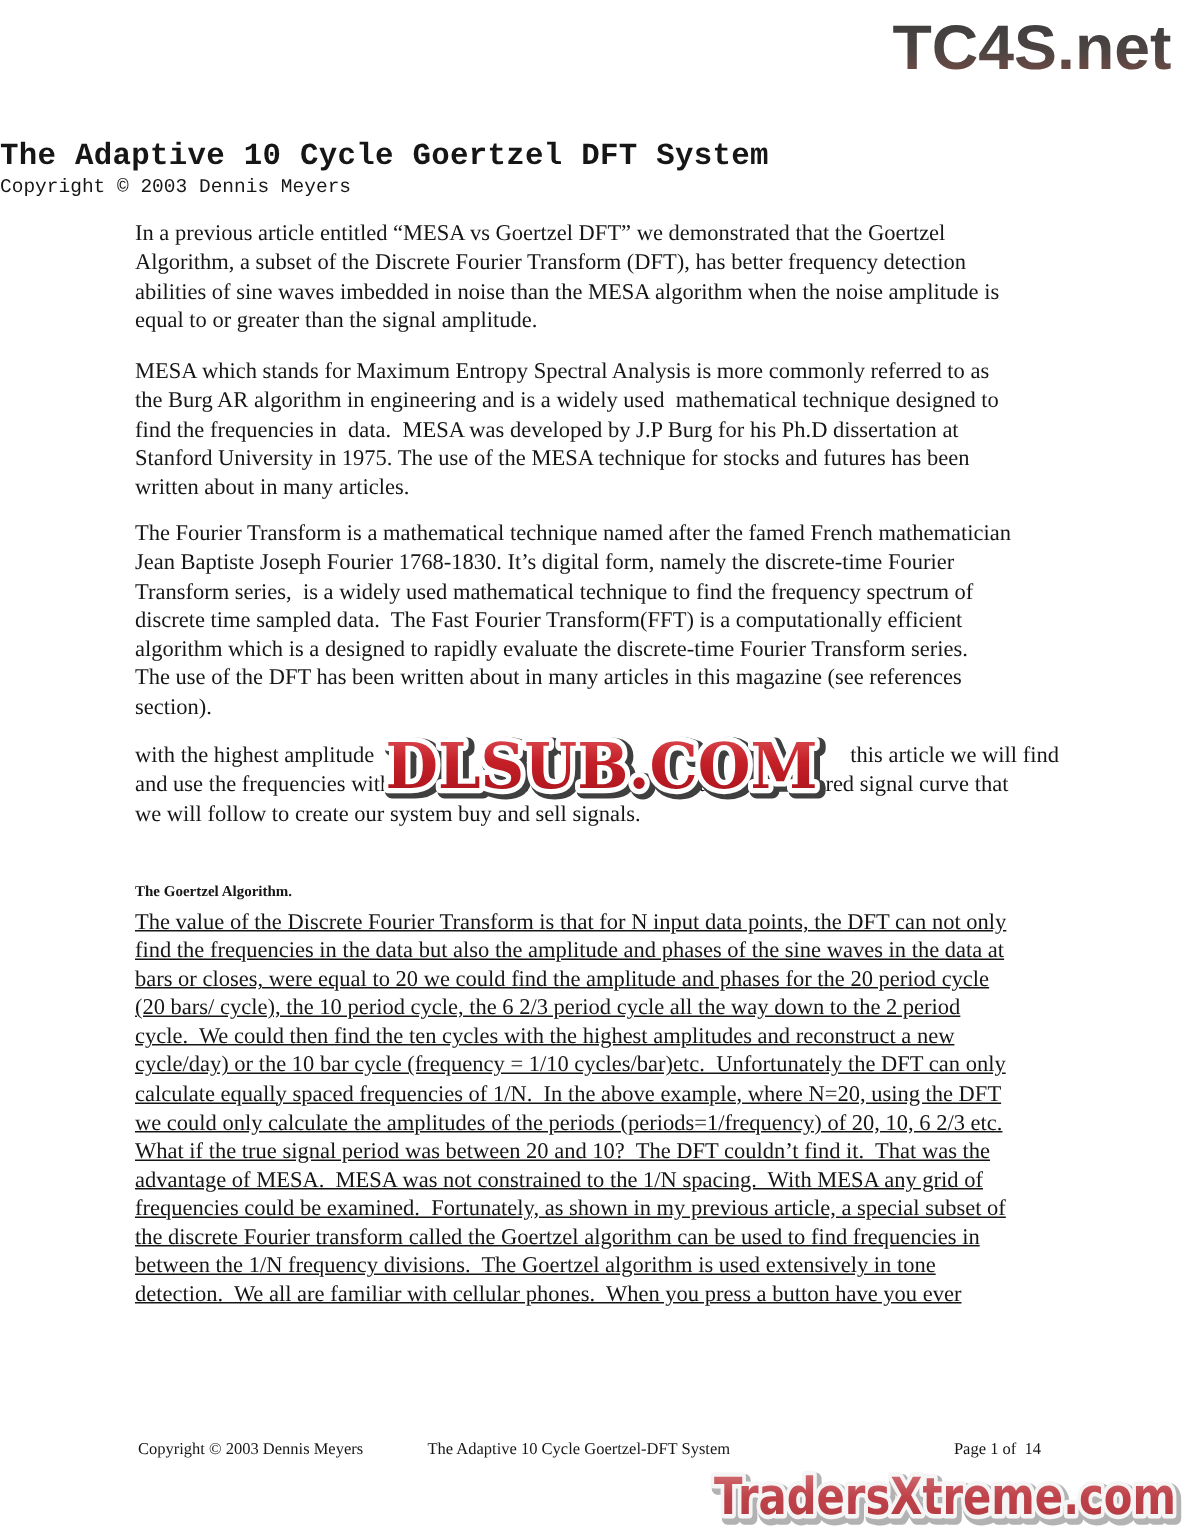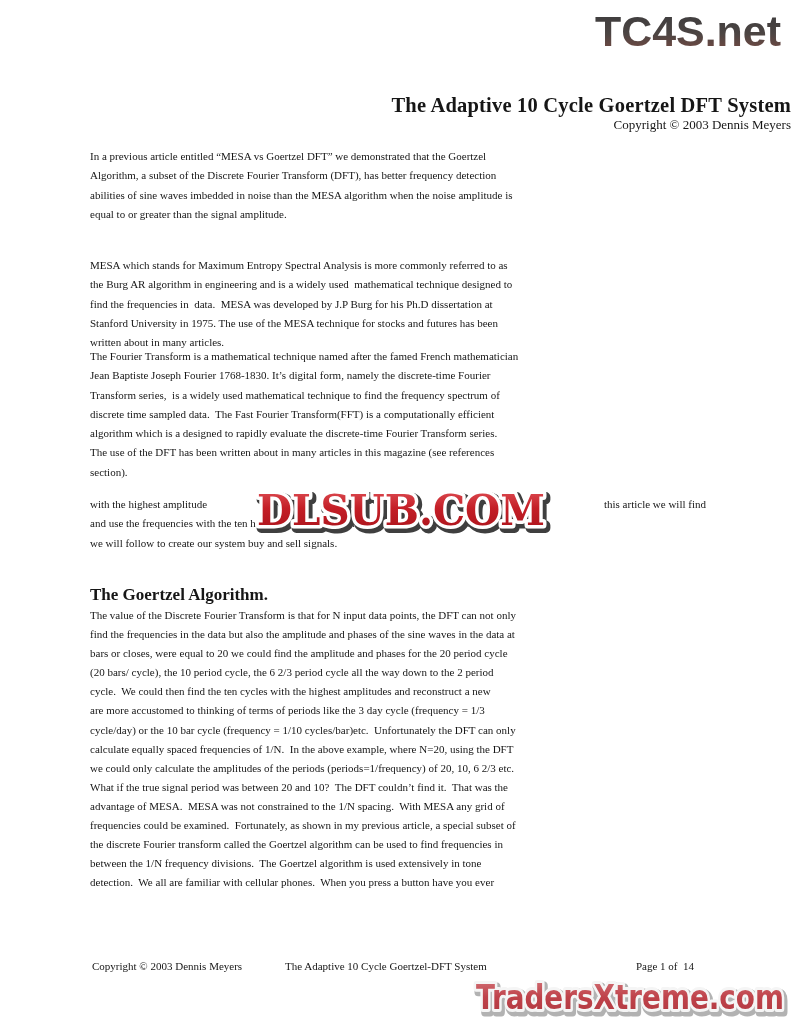--- a/index.html
+++ b/index.html
@@ -6,27 +6,27 @@
   html,body { background:#ffffff; }
   .page {
     position:relative;
     width:791px; height:1024px;
     background:#ffffff;
     overflow:hidden;
     font-family:"Liberation Serif", serif;
     color:#161616;
   }
   .content-abs { position:absolute; left:90px; width:616px; }
-  .title-block { position:absolute; left:0; right:0; top:94px; text-align:right; }
+  .title-block { position:absolute; left:0; right:0; top:94px; text-align:left;font-family:Liberation Mono, monospace; }
   .title-block h1 { font-size:20.5px; font-weight:bold; line-height:22px; letter-spacing:0.2px; }
   .byline { font-size:13px; line-height:15px; margin-top:1px; }
-  .para .line { white-space:pre; font-size:11px; line-height:19.3px; }
+  .para .line { white-space:pre; font-size:15px; line-height:19.3px; }
   .para .line.split { display:flex; justify-content:space-between; }
-  .section-heading { font-size:17px; font-weight:bold; line-height:20px; }
-  .para5 .line { line-height:19.1px; }
+  .section-heading { font-size:10px; font-weight:bold; line-height:20px; }
+  .para5 .line { line-height:19.1px;text-decoration:underline; }
   .footer { position:absolute; left:90px; top:960px; width:616px; height:16px; font-size:11px; }
   .footer .f-left { position:absolute; left:2px; top:0; white-space:pre; }
   .footer .f-center { position:absolute; left:195px; top:0; font-weight:normal; white-space:pre; }
   .footer .f-right { position:absolute; right:12px; top:0; white-space:pre; }
   .logo-svg { position:absolute; }
   #tc4s-svg { left:588px; top:2px; }
   #dlsub-svg { left:245px; top:476px; }
   #txtreme-svg { left:466px; top:972px; }
 </style>
 </head>
@@ -50,21 +50,21 @@
     <div class="byline">Copyright © 2003 Dennis Meyers</div>
   </div>
 
   <div class="content-abs para" style="top:147px">
       <div class="line">In a previous article entitled “MESA vs Goertzel DFT” we demonstrated that the Goertzel</div>
       <div class="line">Algorithm, a subset of the Discrete Fourier Transform (DFT), has better frequency detection</div>
       <div class="line">abilities of sine waves imbedded in noise than the MESA algorithm when the noise amplitude is</div>
       <div class="line">equal to or greater than the signal amplitude.</div>
     </div>
 
-  <div class="content-abs para" style="top:256px">
+  <div class="content-abs para" style="top:239px">
       <div class="line">MESA which stands for Maximum Entropy Spectral Analysis is more commonly referred to as</div>
       <div class="line">the Burg AR algorithm in engineering and is a widely used  mathematical technique designed to</div>
       <div class="line">find the frequencies in  data.  MESA was developed by J.P Burg for his Ph.D dissertation at</div>
       <div class="line">Stanford University in 1975. The use of the MESA technique for stocks and futures has been</div>
       <div class="line">written about in many articles.</div>
     </div>
 
   <div class="content-abs para" style="top:347px">
       <div class="line">The Fourier Transform is a mathematical technique named after the famed French mathematician</div>
       <div class="line">Jean Baptiste Joseph Fourier 1768-1830. It’s digital form, namely the discrete-time Fourier</div>
@@ -82,21 +82,20 @@
     </div>
 
   <div class="content-abs section-heading" style="top:585px">The Goertzel Algorithm.</div>
 
   <div class="content-abs para para5" style="top:606px">
       <div class="line">The value of the Discrete Fourier Transform is that for N input data points, the DFT can not only</div>
       <div class="line">find the frequencies in the data but also the amplitude and phases of the sine waves in the data at</div>
       <div class="line">bars or closes, were equal to 20 we could find the amplitude and phases for the 20 period cycle</div>
       <div class="line">(20 bars/ cycle), the 10 period cycle, the 6 2/3 period cycle all the way down to the 2 period</div>
       <div class="line">cycle.  We could then find the ten cycles with the highest amplitudes and reconstruct a new</div>
-      <div class="line">are more accustomed to thinking of terms of periods like the 3 day cycle (frequency = 1/3</div>
       <div class="line">cycle/day) or the 10 bar cycle (frequency = 1/10 cycles/bar)etc.  Unfortunately the DFT can only</div>
       <div class="line">calculate equally spaced frequencies of 1/N.  In the above example, where N=20, using the DFT</div>
       <div class="line">we could only calculate the amplitudes of the periods (periods=1/frequency) of 20, 10, 6 2/3 etc.</div>
       <div class="line">What if the true signal period was between 20 and 10?  The DFT couldn’t find it.  That was the</div>
       <div class="line">advantage of MESA.  MESA was not constrained to the 1/N spacing.  With MESA any grid of</div>
       <div class="line">frequencies could be examined.  Fortunately, as shown in my previous article, a special subset of</div>
       <div class="line">the discrete Fourier transform called the Goertzel algorithm can be used to find frequencies in</div>
       <div class="line">between the 1/N frequency divisions.  The Goertzel algorithm is used extensively in tone</div>
       <div class="line">detection.  We all are familiar with cellular phones.  When you press a button have you ever</div>
     </div>

